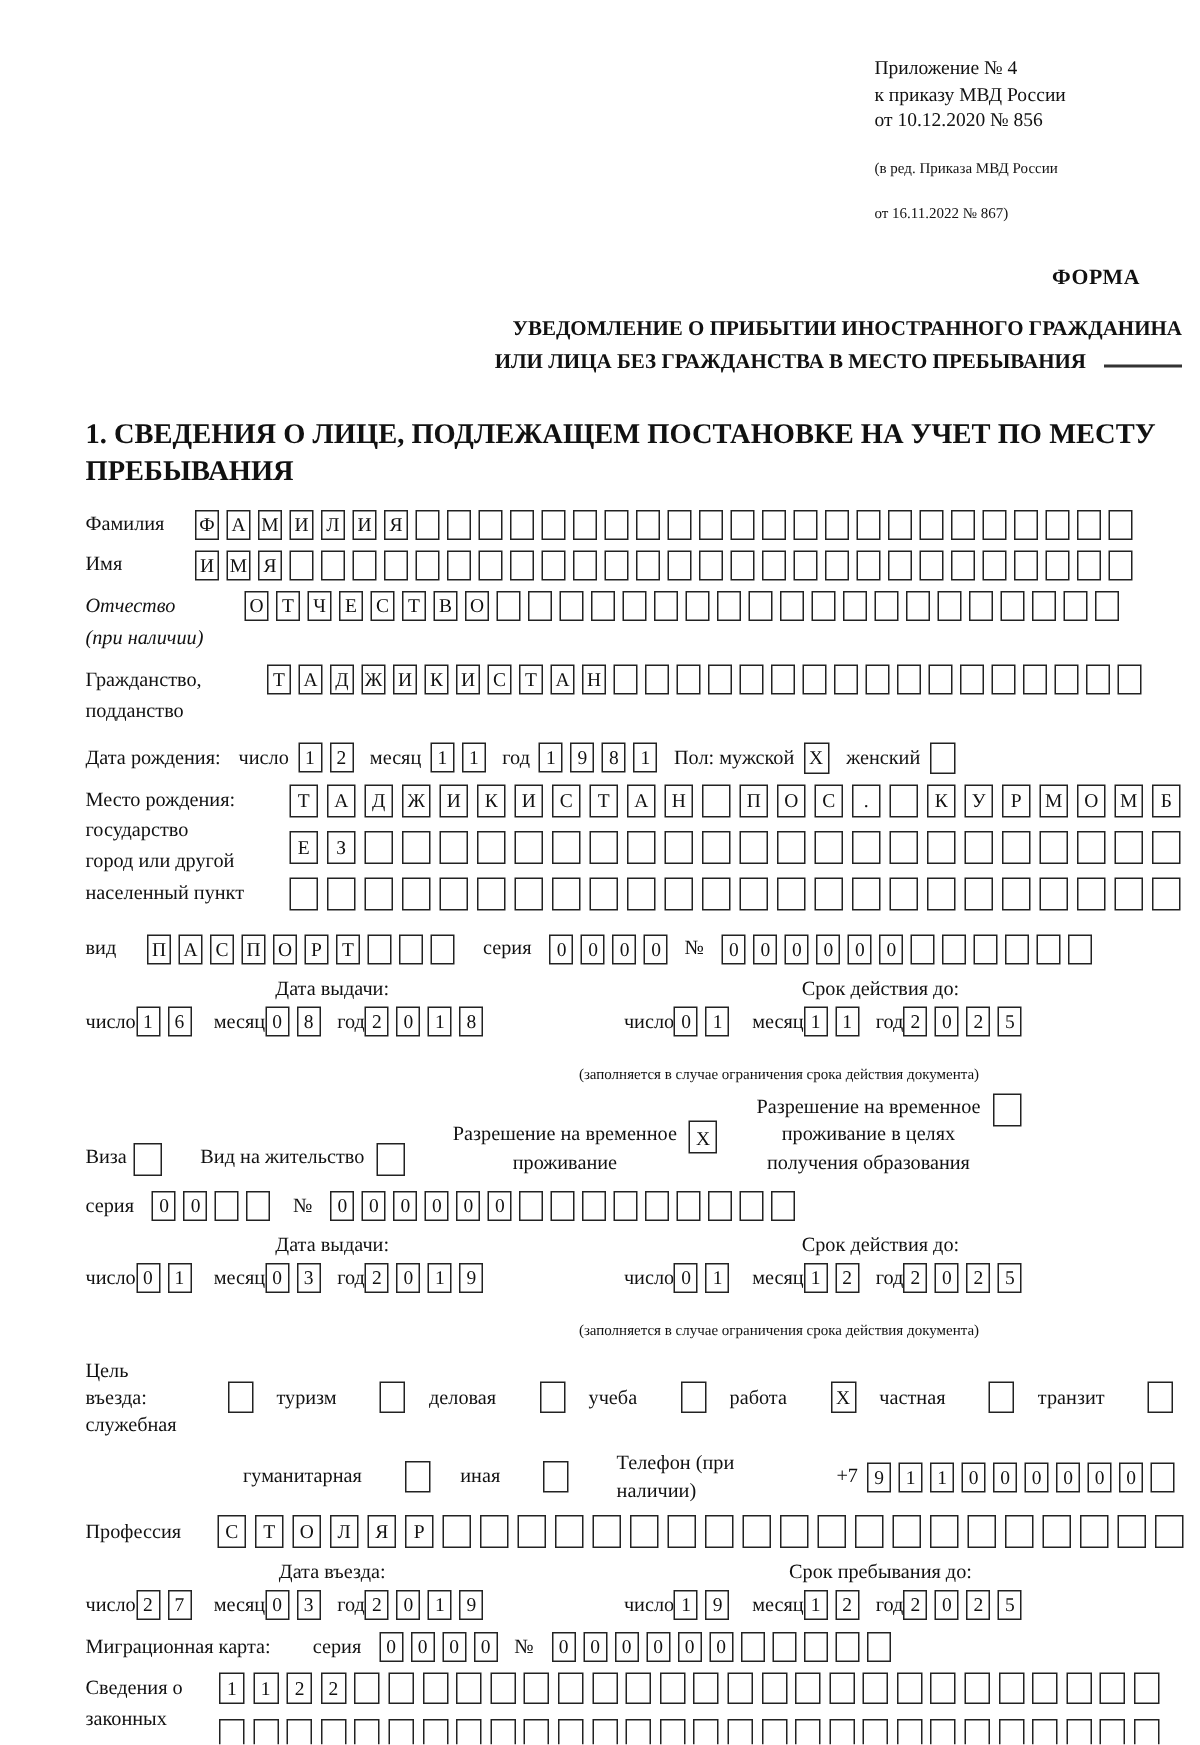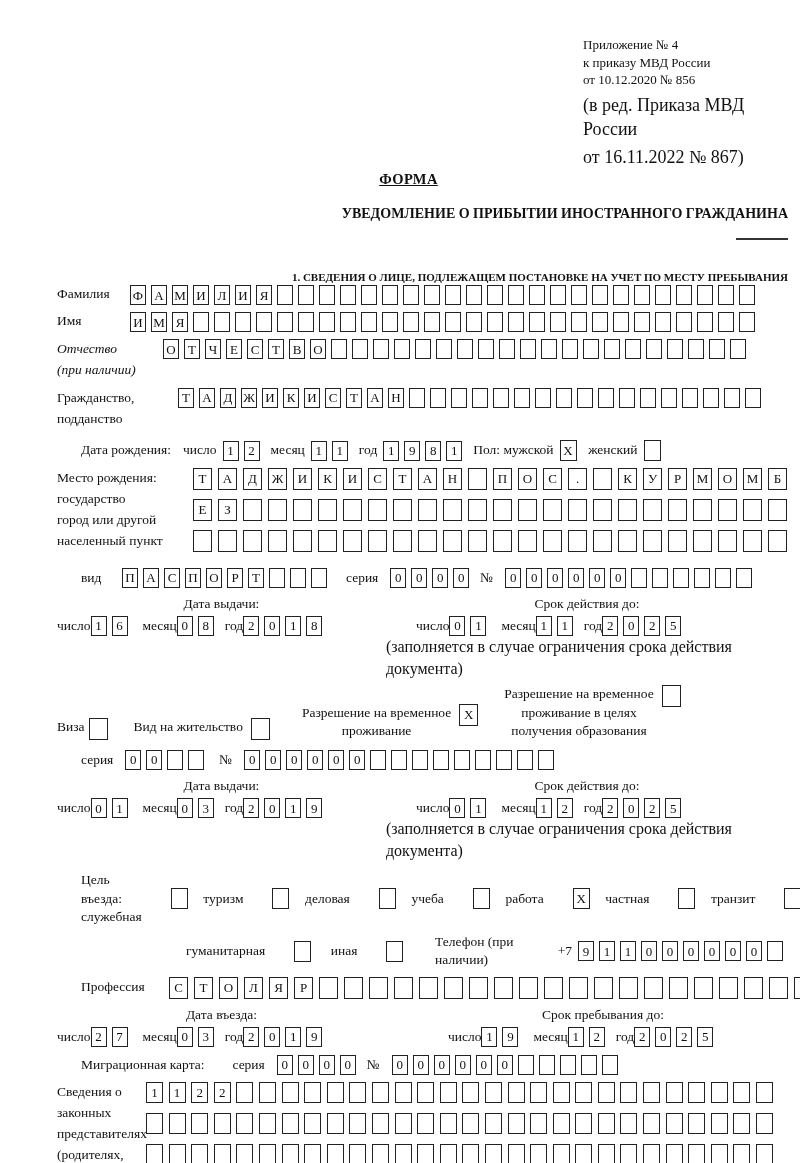--- a/index.html
+++ b/index.html
@@ -4,49 +4,49 @@
 <style>
   html,body{margin:0;padding:0;background:#fff;}
   .page{
     width:800px;height:1163px;box-sizing:border-box;position:relative;
     background:#fff;color:#111;
     font-family:"Liberation Serif","DejaVu Serif",serif;
     font-size:13.5px;line-height:1.35;
     padding:36px 12px 10px 57px;overflow:hidden;
   }
   .annex{width:195px;margin-left:auto;margin-right:10px;font-size:13px;}
-  .annex .ed{margin-top:4px;font-size:18px;}
-  .forma{font-weight:bold;text-align:center;padding-right:28px;margin-top:0;font-size:14.5px;letter-spacing:.4px;text-decoration:underline;}
+  .annex .ed{margin-top:17px;font-size:10px;}
+  .forma{font-weight:bold;text-align:right;padding-right:28px;margin-top:26px;font-size:14.5px;letter-spacing:.4px;}
   .title{font-weight:bold;text-align:right;font-size:14px;margin-top:14px;line-height:1.55;}
   .blank-line{display:inline-block;width:52px;border-bottom:2px solid #333;height:3px;margin-left:12px;}
-  .section{font-weight:bold;text-align:right;font-size:11px;margin-top:24px;margin-bottom:0;}
+  .section{font-weight:bold;text-align:left;font-size:19px;margin-top:24px;margin-bottom:12px;}
   .frow{display:flex;align-items:flex-start;margin-bottom:7px;}
   .flabel{flex:none;}
   .lblcol div{line-height:1.55;}
   .strip{display:inline-flex;flex:none;}
   .cbox{
     display:inline-flex;flex:none;align-items:center;justify-content:center;
     width:16px;height:20px;border:1.5px solid #222;margin-right:5px;
     box-sizing:border-box;font-size:13px;background:#fff;
   }
   .strip.big .cbox{width:19px;height:22px;margin-right:6px;}
   .strip.mid .cbox{width:17px;height:21px;margin-right:5.6px;}
   .stack .strip{margin-bottom:9px;}
   .w73{width:73px;} .w106{width:106px;font-style:italic;} .w121{width:121px;} .w136{width:136px;} .w57{width:41px;}
   .ml6{margin-left:6px;} .ml10{margin-left:10px;} .ml14{margin-left:14px;} .ml20{margin-left:20px;} .ml26{margin-left:26px;}
-  .inline{display:flex;align-items:center;margin-left:24px;}
+  .inline{display:flex;align-items:center;}
   .inline>span.wd{margin-right:6px;}
   .center-b{font-weight:bold;text-align:center;margin:4px 0 8px 0;}
   .twocol{display:flex;}
   .tc-left{width:45%;flex:none;}
   .tc-right{flex:1;}
   .dtitle{text-align:center;margin-bottom:3px;}
   .dline{display:flex;align-items:center;}
   .tc-right .dline{padding-left:30px;}
-  .note{font-size:16px;margin-top:0;}
+  .note{font-size:10px;margin-top:19px;}
   .chkrow{display:flex;align-items:flex-end;margin:6px 0 10px 0;}
   .chk-item{display:flex;align-items:flex-start;}
   .chk-item .txt{text-align:center;line-height:1.35;}
   .chk-item .strip{margin-left:8px;margin-top:0;}
   .p-item{display:flex;align-items:center;gap:24px;}
   .p-item .strip{margin-left:5px;}
   .reps{display:flex;align-items:flex-start;margin-top:2px;}
   .reps .lblcol{width:90px;flex:none;}
   .reps .stack .strip{margin-bottom:10px;}
 </style>
@@ -60,21 +60,21 @@
     <div>к приказу МВД России</div>
     <div>от 10.12.2020 № 856</div>
     <div class="ed">(в ред. Приказа МВД России</div>
     <div class="ed">от 16.11.2022 № 867)</div>
   </div>
 
   <div class="forma">ФОРМА</div>
 
   <div class="title">
     <div>УВЕДОМЛЕНИЕ О ПРИБЫТИИ ИНОСТРАННОГО ГРАЖДАНИНА</div>
-    <div><span class="blank-line"></span></div>
+    <div><span>ИЛИ ЛИЦА БЕЗ ГРАЖДАНСТВА В МЕСТО ПРЕБЫВАНИЯ</span><span class="blank-line"></span></div>
   </div>
 
   <div class="section">1. СВЕДЕНИЯ О ЛИЦЕ, ПОДЛЕЖАЩЕМ ПОСТАНОВКЕ НА УЧЕТ ПО МЕСТУ ПРЕБЫВАНИЯ</div>
 
   <div class="frow">
     <span class="flabel w73">Фамилия</span>
     <span class="strip">
         <span class="cbox">Ф</span>
         <span class="cbox">А</span>
         <span class="cbox">М</span>
@@ -633,21 +633,21 @@
         <span class="cbox"></span>
         <span class="cbox"></span>
         <span class="cbox"></span>
         <span class="cbox"></span>
         <span class="cbox"></span>
         <span class="cbox"></span>
         <span class="cbox"></span>
       </span>
   </div>
 
-  <div class="twocol" style="margin-top:6px;gap:32px;">
+  <div class="twocol" style="margin-top:6px;">
     <div class="tc-left">
       <div class="dtitle">Дата въезда:</div>
       <div class="dline">
         <span class="wd">число</span>
         <span class="strip">
             <span class="cbox">2</span>
             <span class="cbox">7</span>
           </span>
         <span class="wd ml10">месяц</span>
         <span class="strip">

